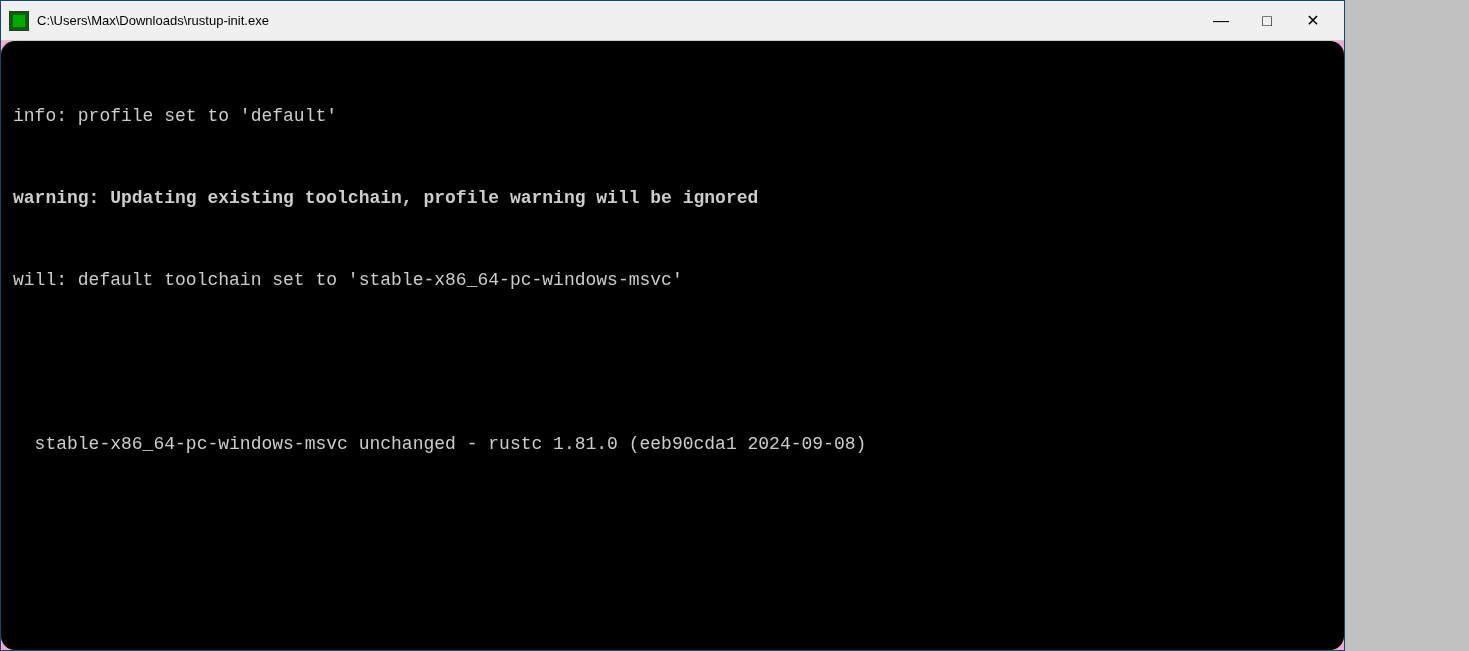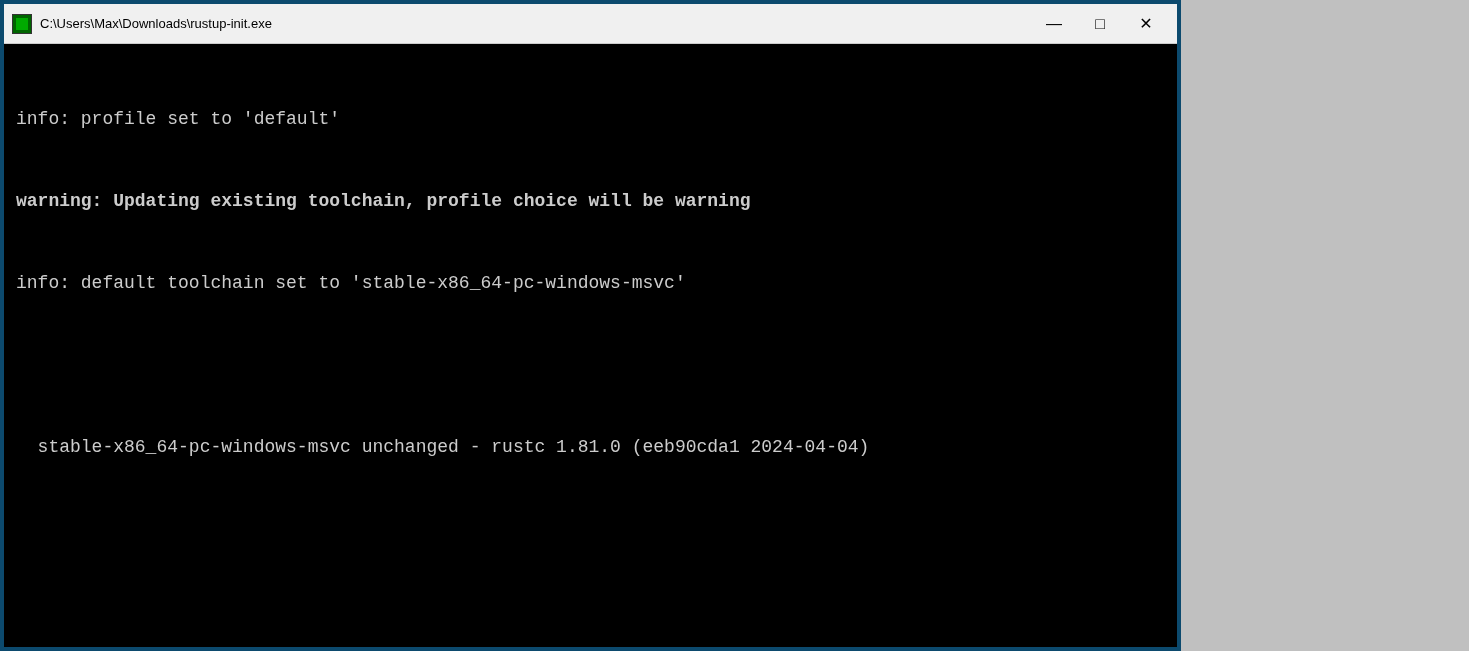--- a/index.html
+++ b/index.html
@@ -10,26 +10,26 @@
 
     body {
       width: 1469px;
       height: 651px;
       background: #c0c0c0;
       font-family: 'Courier New', Courier, monospace;
       overflow: hidden;
     }
 
     .window {
-      width: 1181px;
+      width: 1345px;
       height: 651px;
       background: #f9a8d4;
       display: flex;
       flex-direction: column;
-      border: 4px solid #0c4a6e;
+      border: 1px solid #0c4a6e;
     }
 
     .title-bar {
       background: #f0f0f0;
       height: 40px;
       display: flex;
       align-items: center;
       justify-content: space-between;
       padding: 0 8px;
       flex-shrink: 0;
@@ -84,20 +84,21 @@
       border: none;
       font-family: 'Segoe UI', Arial, sans-serif;
     }
 
     .terminal-body {
       flex: 1;
       background: #000000;
       padding: 8px 12px;
       overflow-y: auto;
       position: relative;
+      border-radius: 14px;
     }
 
     .terminal-body::-webkit-scrollbar {
       width: 14px;
     }
 
     .terminal-body::-webkit-scrollbar-track {
       background: #3a3a3a;
     }
 
@@ -143,24 +144,24 @@
     <div class="title-bar-controls">
       <button class="title-bar-btn">—</button>
       <button class="title-bar-btn">□</button>
       <button class="title-bar-btn close-btn">✕</button>
     </div>
   </div>
 
   <div class="terminal-body">
     <div class="terminal-content">
       <span class="line">info: profile set to 'default'</span>
-      <span class="line text-warning">warning: Updating existing toolchain, profile choice will be warning</span>
-      <span class="line">info: default toolchain set to 'stable-x86_64-pc-windows-msvc'</span>
+      <span class="line text-warning">warning: Updating existing toolchain, profile warning will be ignored</span>
+      <span class="line">will: default toolchain set to 'stable-x86_64-pc-windows-msvc'</span>
       <span class="line-empty"></span>
-      <span class="line">  stable-x86_64-pc-windows-msvc unchanged - rustc 1.81.0 (eeb90cda1 2024-04-04)</span>
+      <span class="line">  stable-x86_64-pc-windows-msvc unchanged - rustc 1.81.0 (eeb90cda1 2024-09-08)</span>
       
       
       
       
       
       
       
       
       
     </div>

